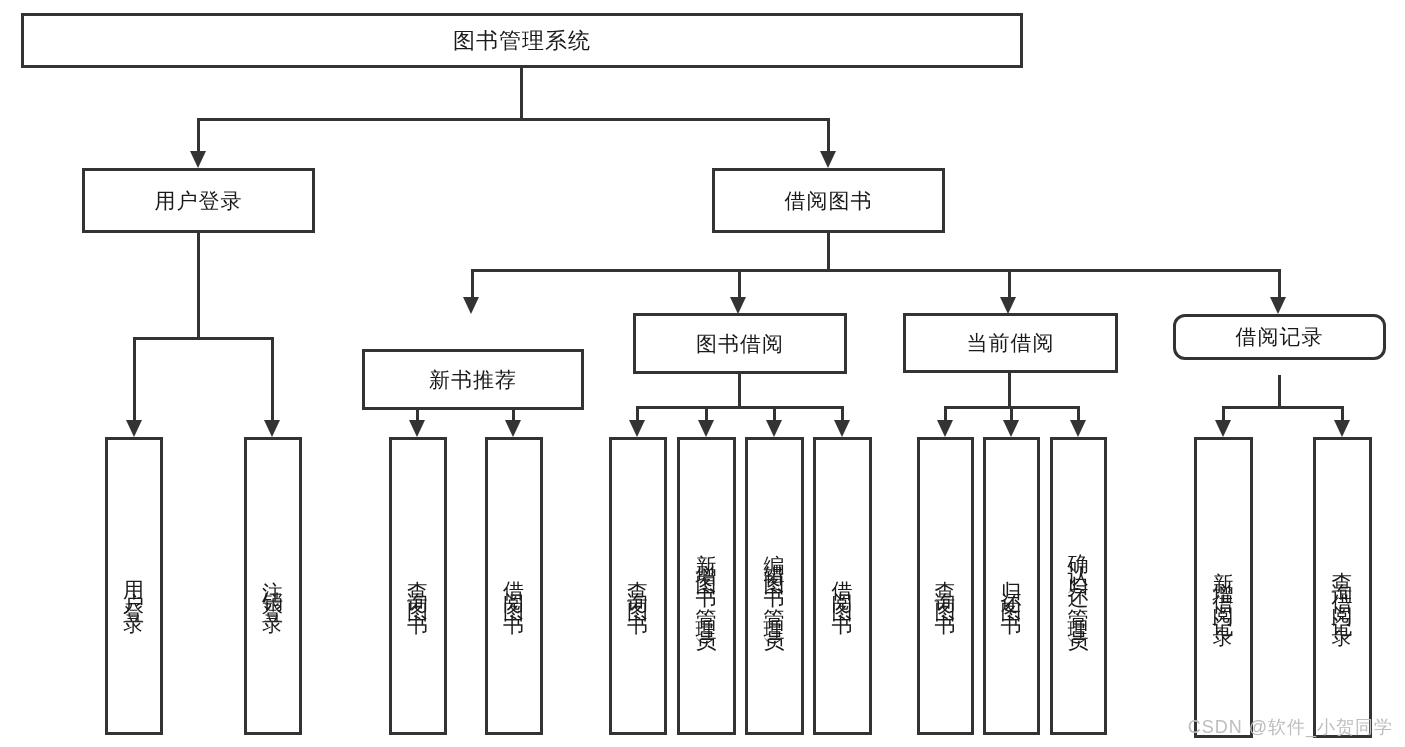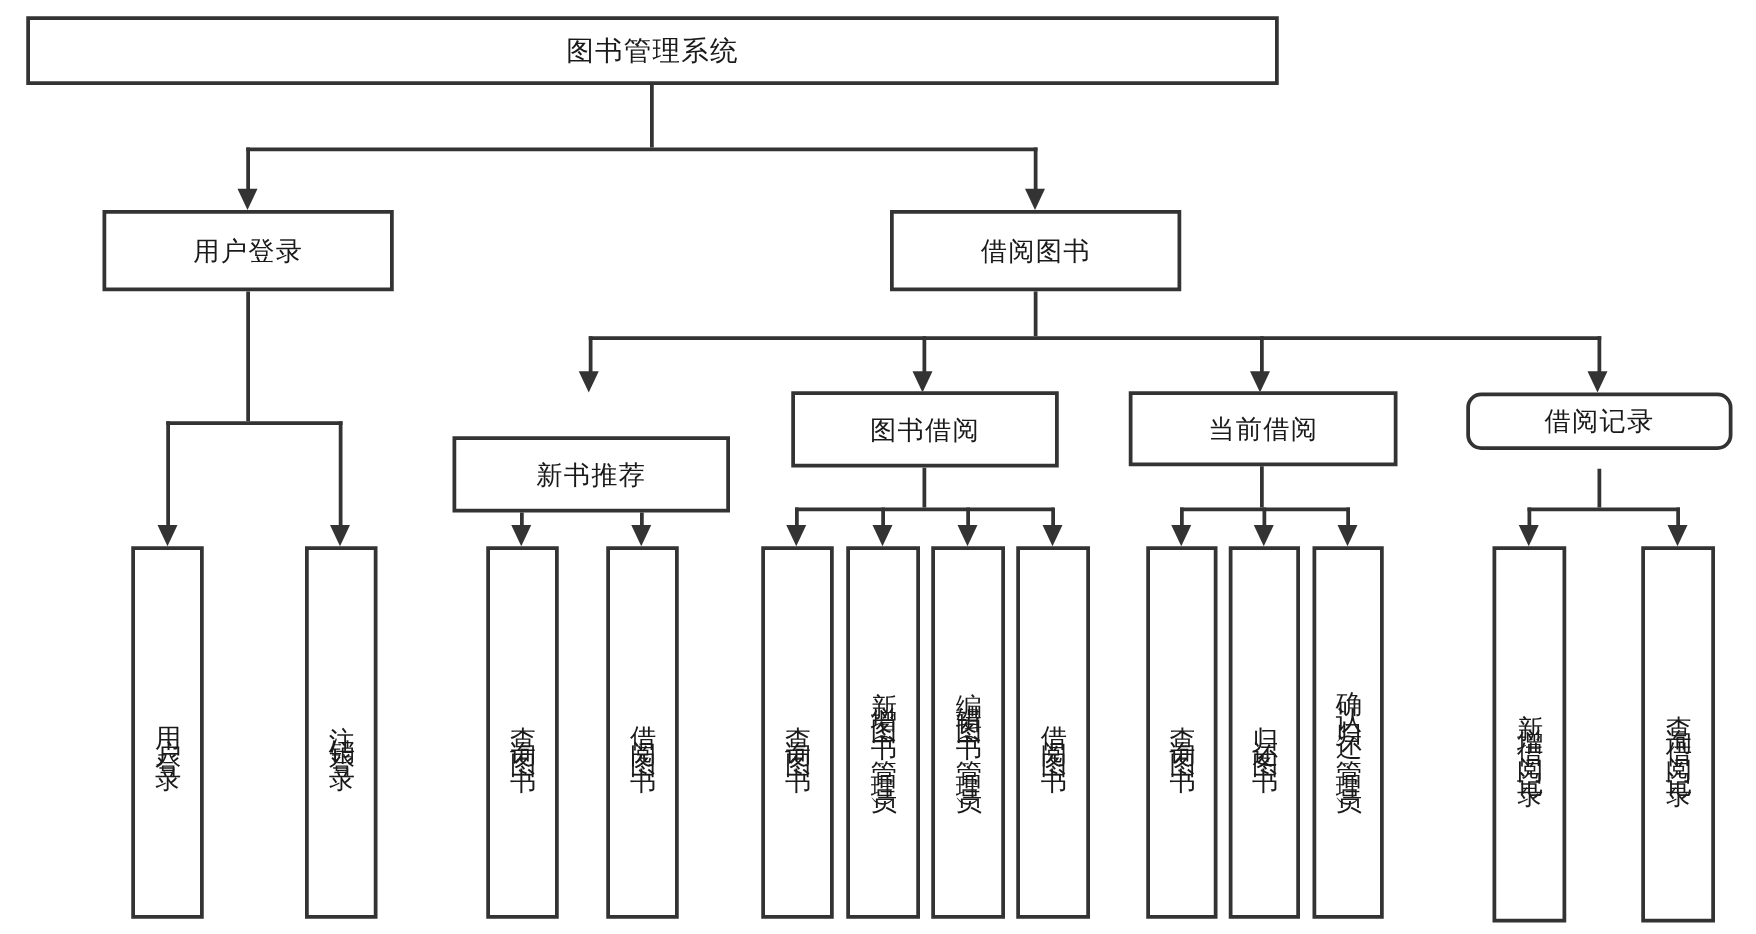--- a/index.html
+++ b/index.html
@@ -159,14 +159,15 @@
     <span>确认归还（管理员）</span>
   </div>
 
   <div class="box vbox" style="left:1194px;top:437px;width:59px;height:301px;">
     <span>新增借阅记录</span>
   </div>
   <div class="box vbox" style="left:1313px;top:437px;width:59px;height:301px;">
     <span>查询借阅记录</span>
   </div>
 
+  <div class="watermark">CSDN @软件_小贺同学</div>
 
 </div>
 
 </body></html>

